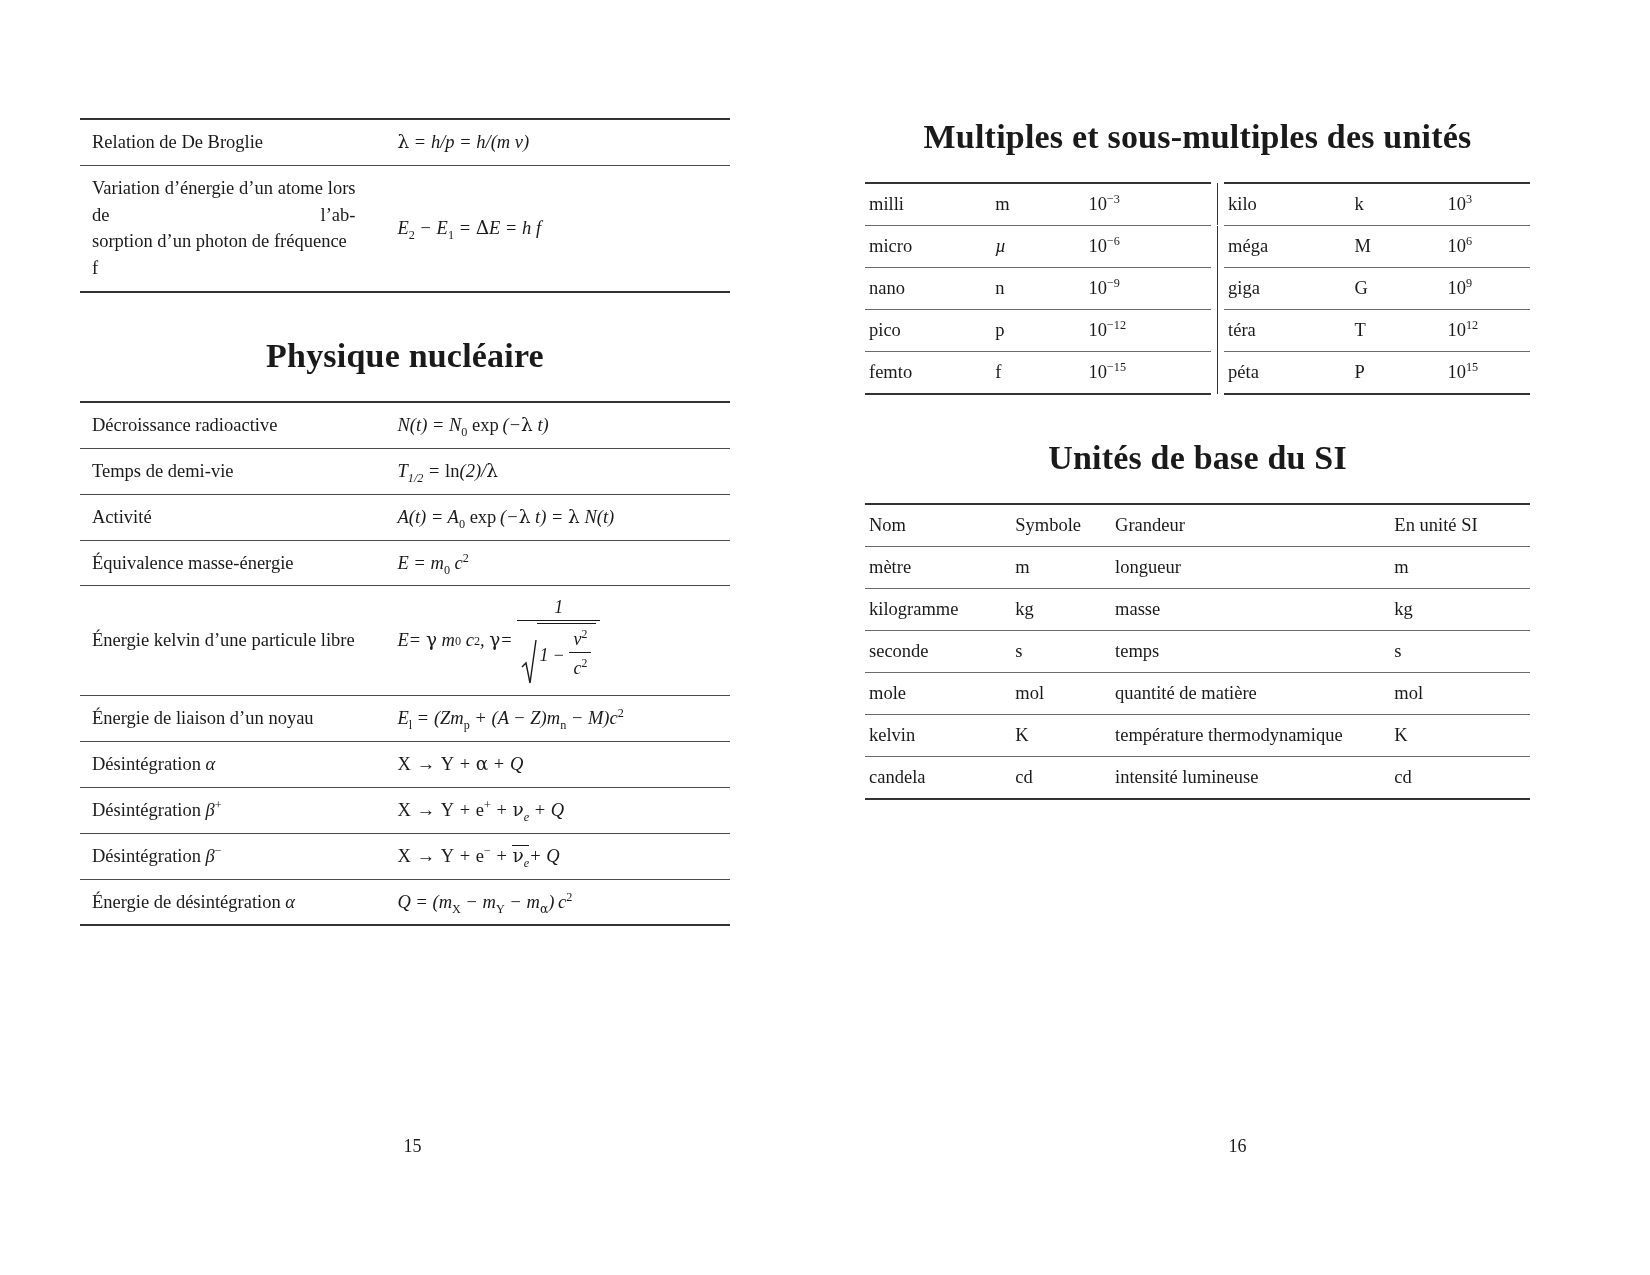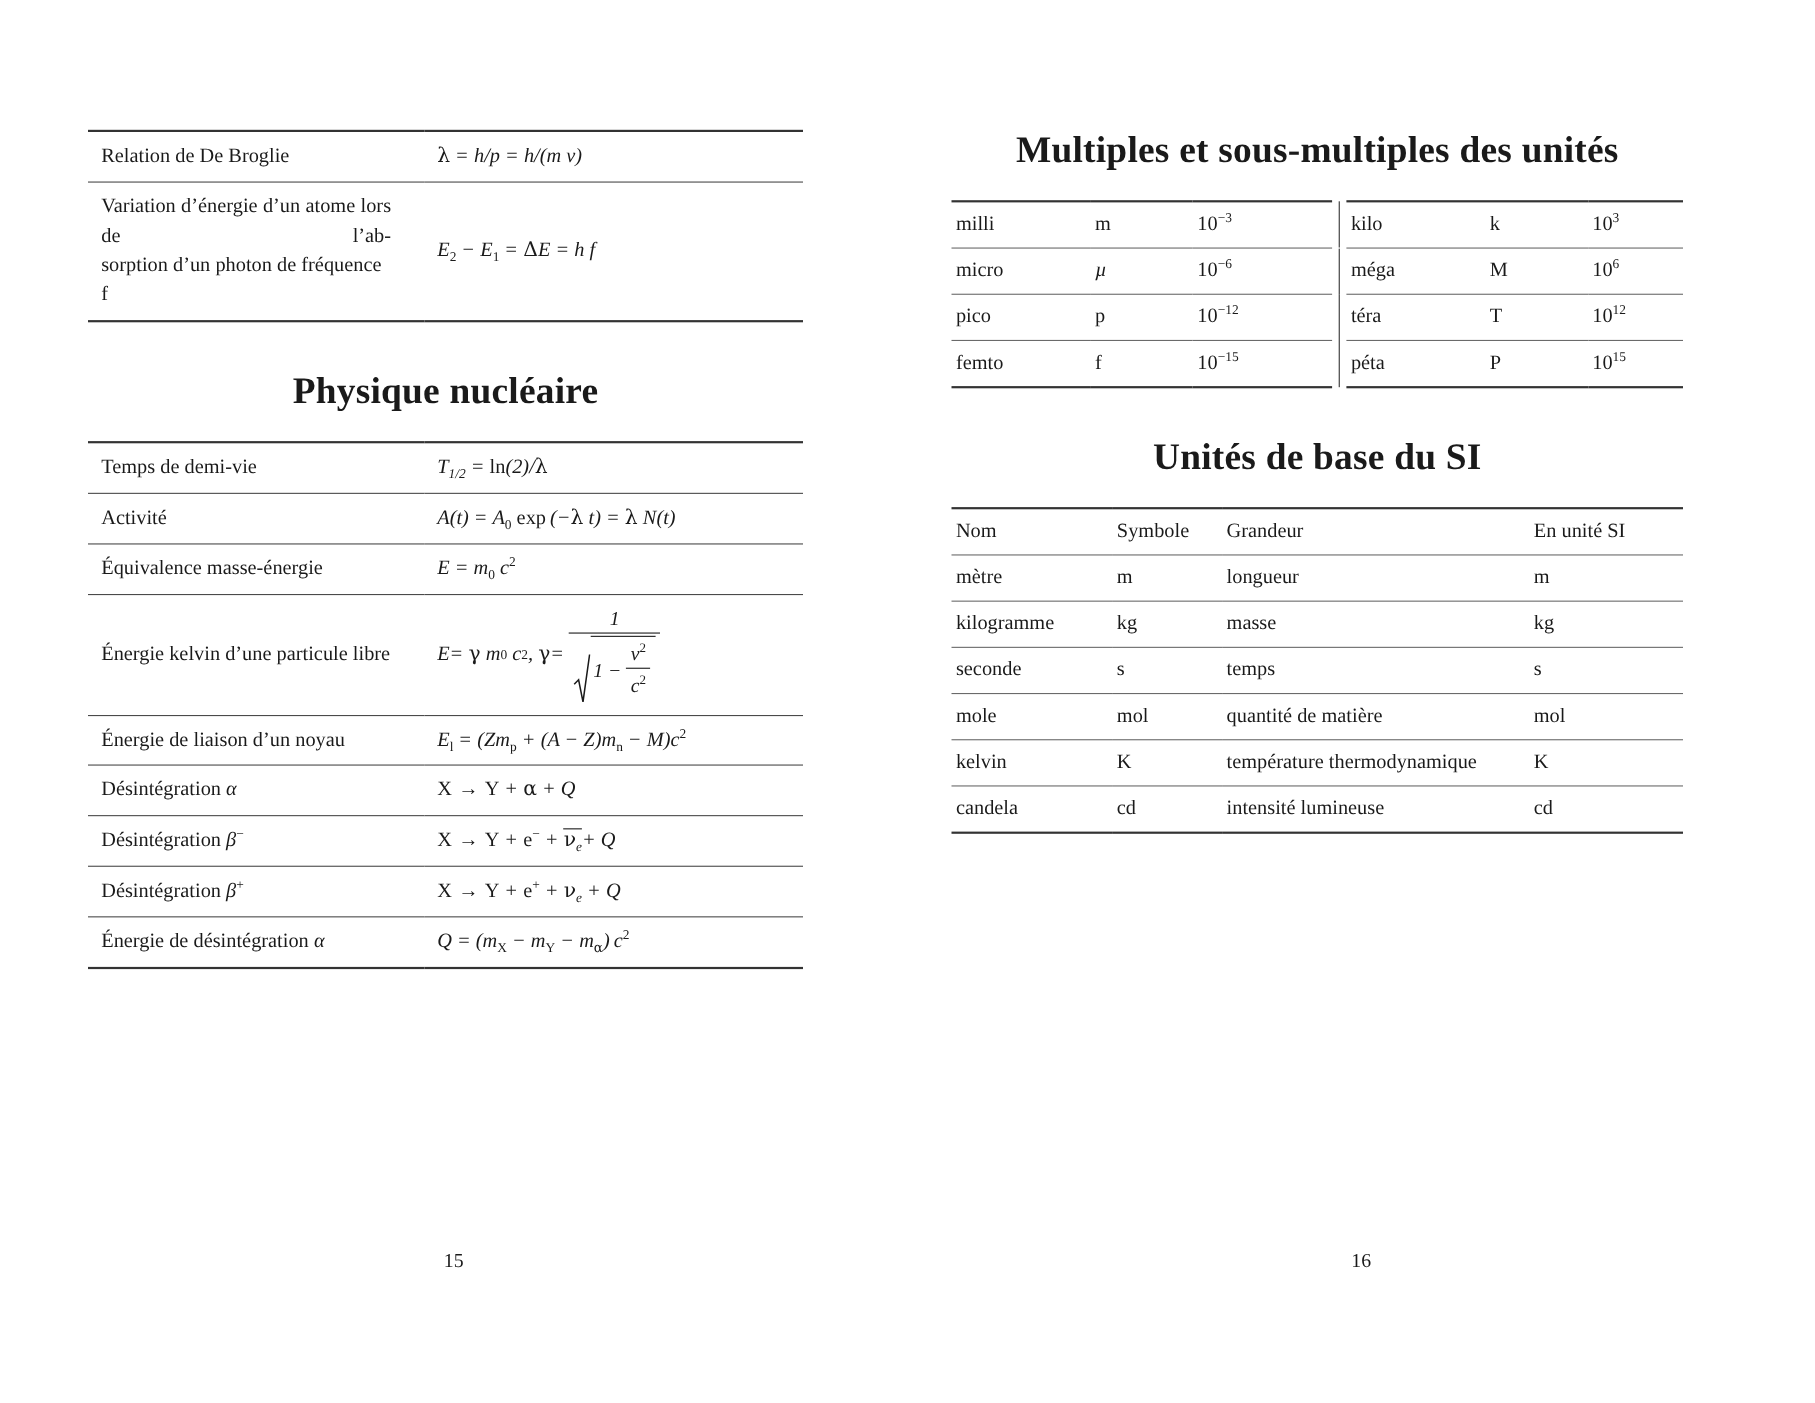--- a/index.html
+++ b/index.html
@@ -215,20 +215,26 @@
           <span class="m">E<sub>2</sub> <span class="op">−</span> E<sub>1</sub> <span class="op">=</span> <span class="gk">Δ</span>E <span class="op">=</span> h&nbsp;f</span>
         </td>
       </tr>
     </tbody>
       </table>
 
     <div class="section-title">Physique nucléaire</div>
 
     <table class="ftab">
       <tbody>
+          <tr>
+        <td class="label">Décroissance radioactive</td>
+        <td class="formula">
+          <span class="m">N(t) <span class="op">=</span> N<sub>0</sub> <span class="up">exp</span> (<span class="op">−</span><span class="gk">λ</span> t)</span>
+        </td>
+      </tr>
       <tr>
         <td class="label">Temps de demi-vie</td>
         <td class="formula">
           <span class="m">T<sub class="it">1/2</sub> <span class="op">=</span> <span class="up">ln</span>(2)/<span class="gk">λ</span></span>
         </td>
       </tr>
       <tr>
         <td class="label">Activité</td>
         <td class="formula">
           <span class="m">A(t) <span class="op">=</span> A<sub>0</sub> <span class="up">exp</span> (<span class="op">−</span><span class="gk">λ</span> t) <span class="op">=</span> <span class="gk">λ</span> N(t)</span>
@@ -267,29 +273,29 @@
           <span class="m">E<sub class="up">l</sub> <span class="op">=</span> (Zm<sub class="up">p</sub> <span class="op">+</span> (A <span class="op">−</span> Z)m<sub class="up">n</sub> <span class="op">−</span> M)c<sup>2</sup></span>
         </td>
       </tr>
       <tr>
         <td class="label">Désintégration&nbsp;<span class="m gk">α</span></td>
         <td class="formula">
           <span class="m"><span class="up">X</span> <span class="op">→</span> <span class="up">Y</span> <span class="op">+</span> <span class="gk">α</span> <span class="op">+</span> Q</span>
         </td>
       </tr>
       <tr>
+        <td class="label">Désintégration&nbsp;<span class="m gk">β<sup>+</sup></span></td>
+        <td class="formula">
+          <span class="m"><span class="up">X</span> <span class="op">→</span> <span class="up">Y</span> <span class="op">+</span> <span class="up">e</span><sup>+</sup> <span class="op">+</span> <span class="gk">ν</span><sub class="it">e</sub> <span class="op">+</span> Q</span>
+        </td>
+      </tr>
+      <tr>
         <td class="label">Désintégration&nbsp;<span class="m gk">β<sup>−</sup></span></td>
         <td class="formula">
           <span class="m"><span class="up">X</span> <span class="op">→</span> <span class="up">Y</span> <span class="op">+</span> <span class="up">e</span><sup>−</sup> <span class="op">+</span> <span class="ovl"><span class="gk">ν</span><sub class="it">e</sub></span><span class="op">+</span> Q</span>
-        </td>
-      </tr>
-      <tr>
-        <td class="label">Désintégration&nbsp;<span class="m gk">β<sup>+</sup></span></td>
-        <td class="formula">
-          <span class="m"><span class="up">X</span> <span class="op">→</span> <span class="up">Y</span> <span class="op">+</span> <span class="up">e</span><sup>+</sup> <span class="op">+</span> <span class="gk">ν</span><sub class="it">e</sub> <span class="op">+</span> Q</span>
         </td>
       </tr>
       <tr>
         <td class="label">Énergie de désintégration&nbsp;<span class="m gk">α</span></td>
         <td class="formula">
           <span class="m">Q <span class="op">=</span> (m<sub class="up">X</sub> <span class="op">−</span> m<sub class="up">Y</sub> <span class="op">−</span> m<sub class="gk">α</sub>) c<sup>2</sup></span>
         </td>
       </tr>
     </tbody>
       </table>
@@ -319,20 +325,31 @@
         <td class="c-sym"><span class="m gk">µ</span></td>
         <td class="c-pow"><span class="m"><span class="up">10<sup>−6</sup></span></span></td>
         <td class="c-div">
               <div class="vline"></div>
             </td>
         <td class="c-name">méga</td>
         <td class="c-sym">M</td>
         <td class="c-pow"><span class="m"><span class="up">10<sup>6</sup></span></span></td>
       </tr>
       <tr>
+        <td class="c-name">nano</td>
+        <td class="c-sym">n</td>
+        <td class="c-pow"><span class="m"><span class="up">10<sup>−9</sup></span></span></td>
+        <td class="c-div">
+              <div class="vline"></div>
+            </td>
+        <td class="c-name">giga</td>
+        <td class="c-sym">G</td>
+        <td class="c-pow"><span class="m"><span class="up">10<sup>9</sup></span></span></td>
+      </tr>
+      <tr>
         <td class="c-name">pico</td>
         <td class="c-sym">p</td>
         <td class="c-pow"><span class="m"><span class="up">10<sup>−12</sup></span></span></td>
         <td class="c-div">
               <div class="vline"></div>
             </td>
         <td class="c-name">téra</td>
         <td class="c-sym">T</td>
         <td class="c-pow"><span class="m"><span class="up">10<sup>12</sup></span></span></td>
       </tr>

